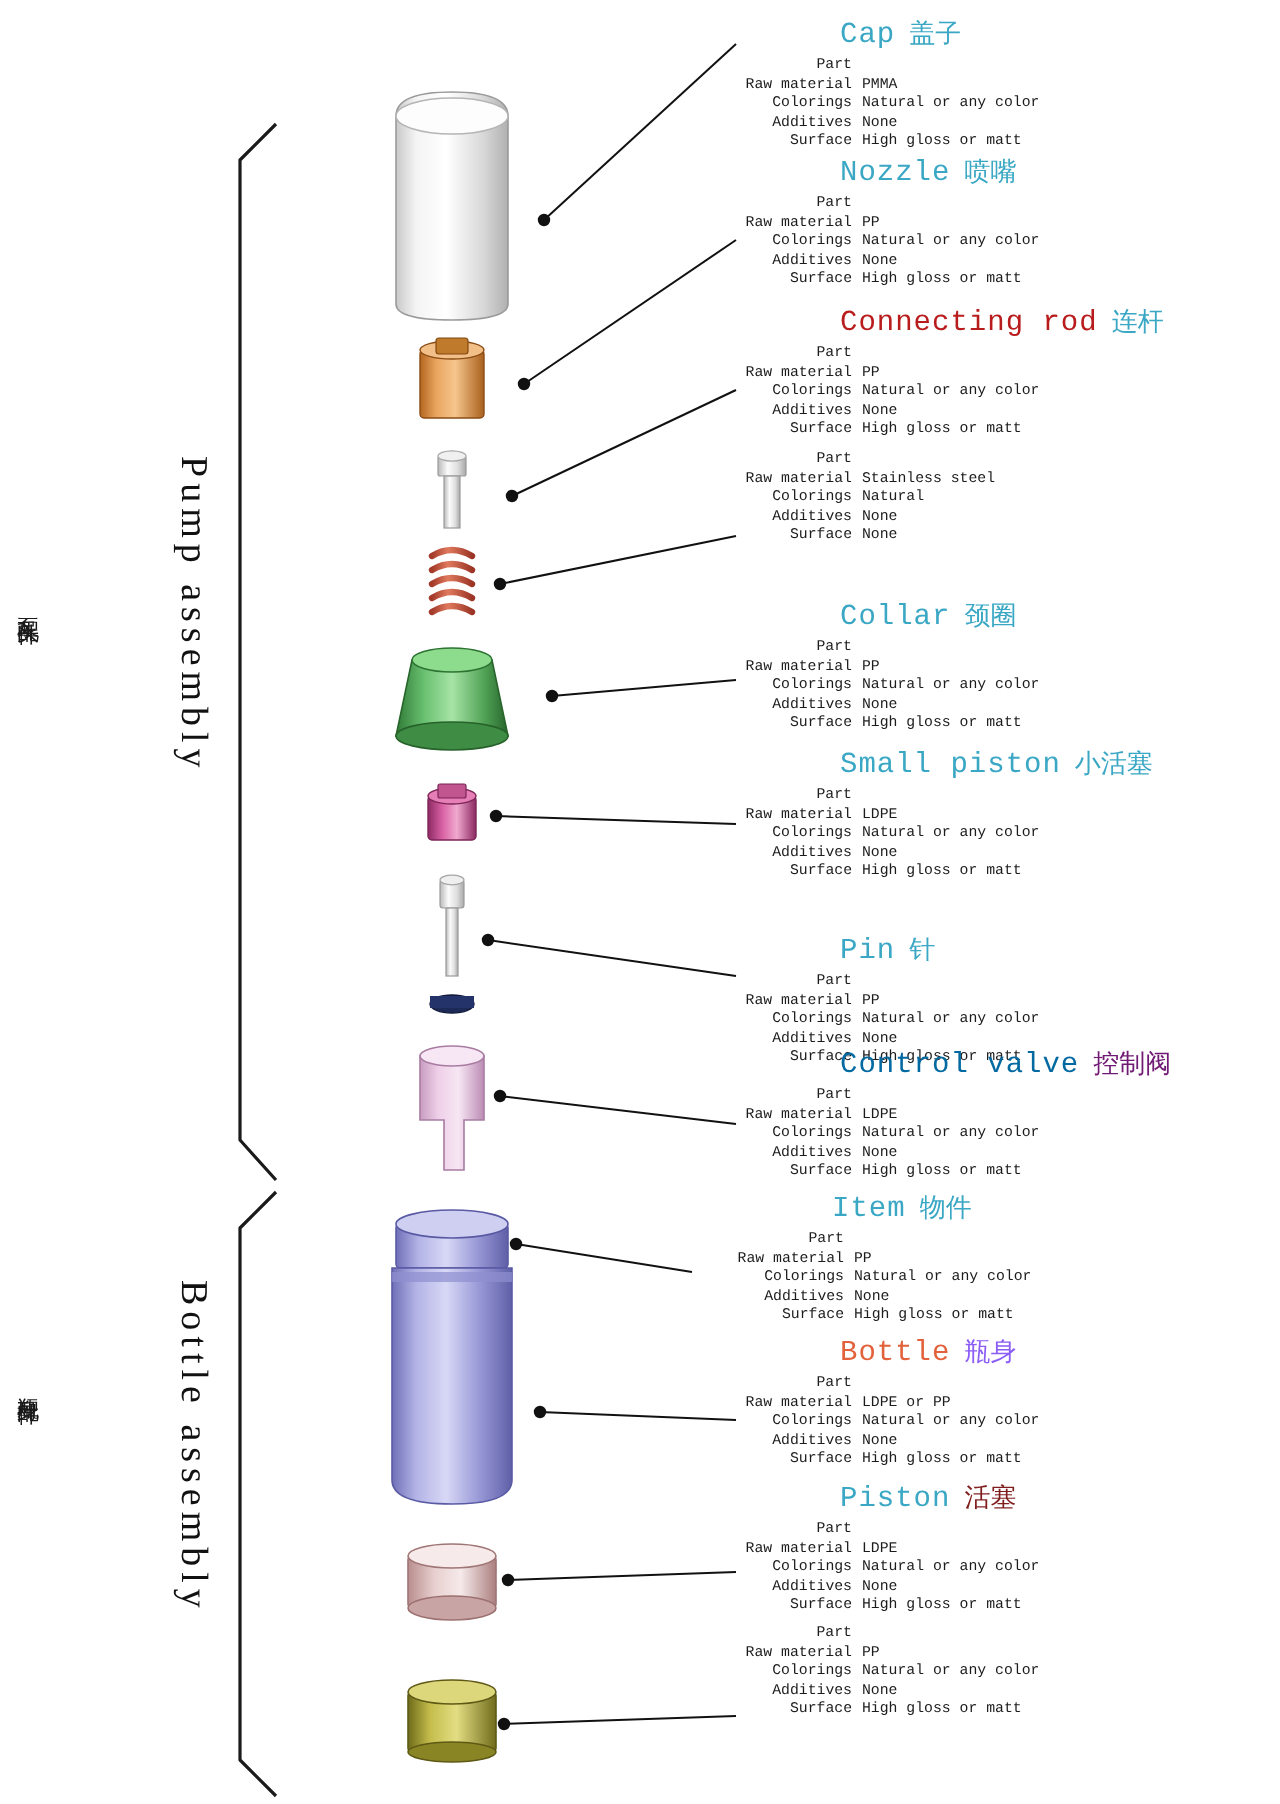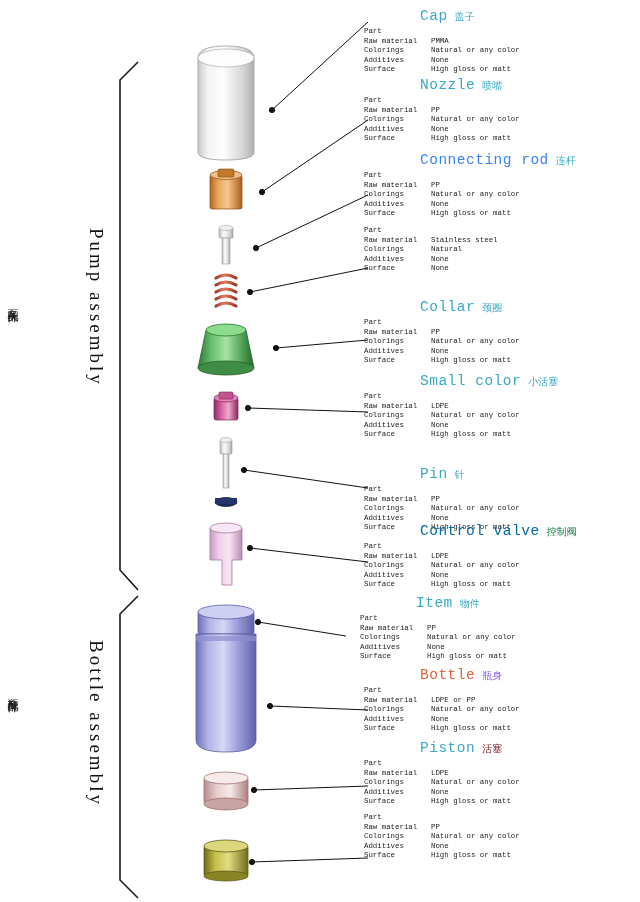--- a/index.html
+++ b/index.html
@@ -46,32 +46,33 @@
   }
   .spec .title {
     font-family: "Liberation Mono", monospace;
     font-size: 14.5px;
     letter-spacing: 0.5px;
     margin: 0 0 3px 56px;
     white-space: nowrap;
   }
   .spec .title .cn {
     font-family: Liberation Sans, sans-serif;
-    font-size: 10px;
+    font-size: 13px;
     letter-spacing: 0;
     margin-left: 7px;
   }
   .spec table {
     border-collapse: collapse;
     font-family: "Liberation Mono", monospace;
     font-size: 7.4px;
     line-height: 9.6px;
     color: #1c1c1c;
   }
   .spec td.k {
+    text-align: right;
     padding: 0 5px 0 0;
     width: 62px;
     white-space: nowrap;
     vertical-align: top;
   }
   .spec td.v {
     text-align: left;
     padding: 0;
     white-space: nowrap;
     vertical-align: top;
@@ -321,21 +322,21 @@
       <tr>
             <td class="k">Surface</td>
             <td class="v">High gloss or matt</td>
           </tr>
     </tbody>
       </table>
   </div>
 
   <div class="spec" style="left:364px; top:152px;">
     <div class="title">
-      <span style="color:#3b82f6">Connecting rod</span><span class="cn" style="color:#3aa7c4">连杆</span>
+      <span style="color:#b91c1c">Connecting rod</span><span class="cn" style="color:#3aa7c4">连杆</span>
     </div>
     <table>
         <tbody>
       <tr>
             <td class="k">Part</td>
             <td class="v"></td>
           </tr>
       <tr>
             <td class="k">Raw material</td>
             <td class="v">PP</td>
@@ -408,21 +409,21 @@
       <tr>
             <td class="k">Surface</td>
             <td class="v">High gloss or matt</td>
           </tr>
     </tbody>
       </table>
   </div>
 
   <div class="spec" style="left:364px; top:373px;">
     <div class="title">
-      <span style="color:#3aa7c4">Small color</span><span class="cn" style="color:#3aa7c4">小活塞</span>
+      <span style="color:#3aa7c4">Small piston</span><span class="cn" style="color:#3aa7c4">小活塞</span>
     </div>
     <table>
         <tbody>
       <tr>
             <td class="k">Part</td>
             <td class="v"></td>
           </tr>
       <tr>
             <td class="k">Raw material</td>
             <td class="v">LDPE</td>
@@ -468,21 +469,21 @@
       <tr>
             <td class="k">Surface</td>
             <td class="v">High gloss or matt</td>
           </tr>
     </tbody>
       </table>
   </div>
 
   <div class="spec" style="left:364px; top:523px;">
     <div class="title">
-      <span style="color:#0369a1">Control valve</span><span class="cn" style="color:#15803d">控制阀</span>
+      <span style="color:#0369a1">Control valve</span><span class="cn" style="color:#701a75">控制阀</span>
     </div>
     <table>
         <tbody>
       <tr>
             <td class="k">Part</td>
             <td class="v"></td>
           </tr>
       <tr>
             <td class="k">Raw material</td>
             <td class="v">LDPE</td>

